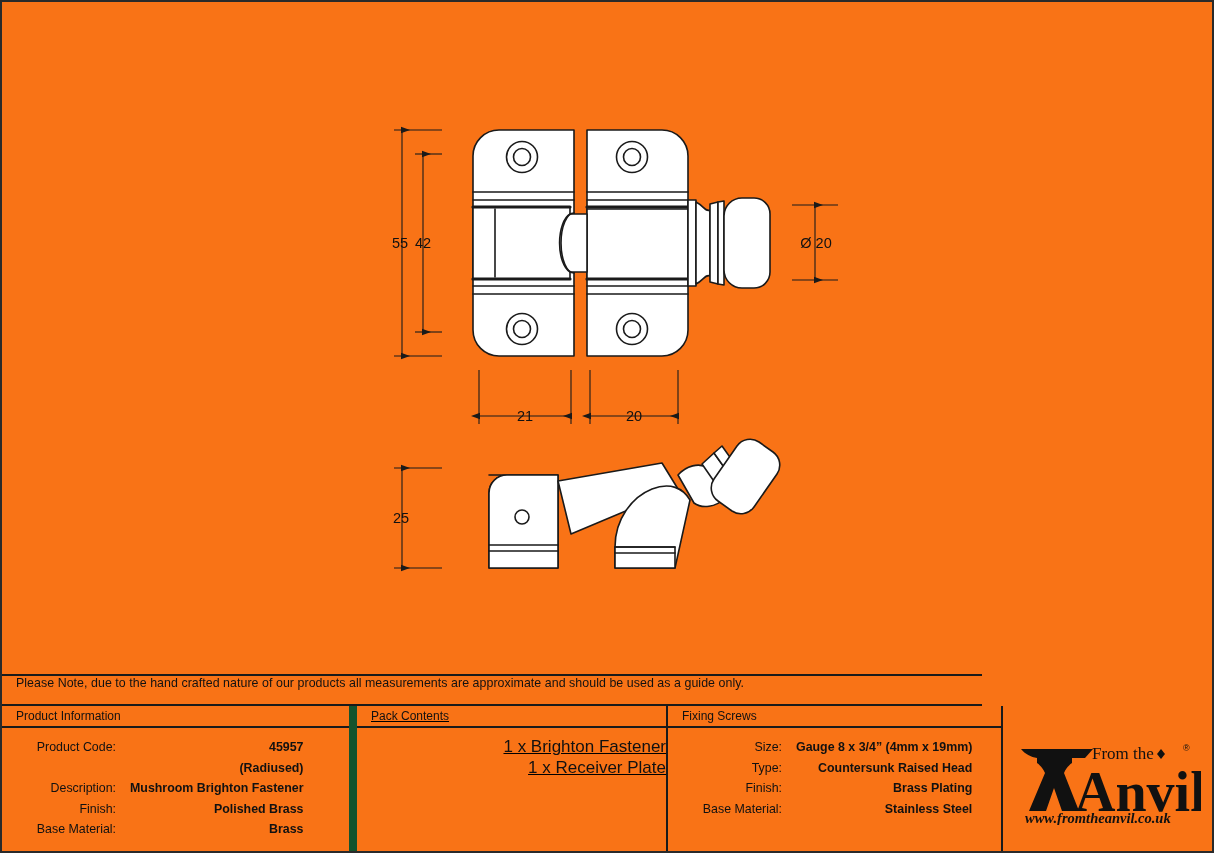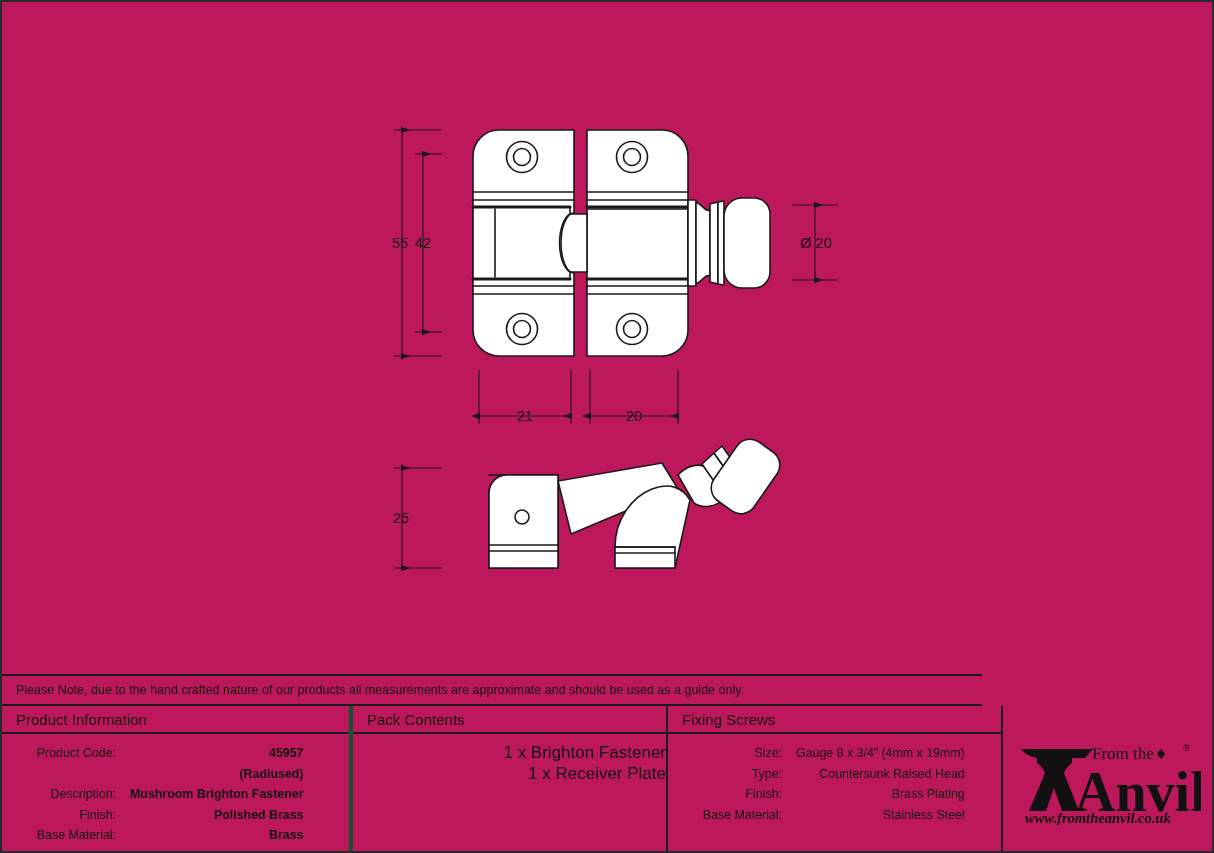--- a/index.html
+++ b/index.html
@@ -9,21 +9,21 @@
     background: #ffffff;
   }
   body {
     font-family: "Liberation Sans", sans-serif;
     color: #000000;
   }
   #sheet {
     position: relative;
     width: 1214px;
     height: 853px;
-    background: #be185d;
+    background: #f97316;
     border: 2px solid #2a2a2a;
     box-sizing: border-box;
     overflow: hidden;
   }
 
   
   #drawing-area {
     position: absolute;
     left: 0;
     top: 0;
@@ -41,21 +41,21 @@
   #note-row {
     position: absolute;
     left: 0;
     top: 672px;
     width: 980px;
     height: 32px;
     border-top: 2px solid #1a1a1a;
     border-bottom: 2px solid #1a1a1a;
     box-sizing: border-box;
     display: flex;
-    align-items: center;
+    align-items: flex-start;
   }
   #note-text {
     padding-left: 14px;
     font-size: 12.4px;
     letter-spacing: 0.05px;
     color: #111;
   }
 
   
   #info-table {
@@ -65,30 +65,30 @@
     width: 1210px;
     height: 145px;
     display: flex;
   }
   .table-col {
     position: relative;
     box-sizing: border-box;
     height: 100%;
   }
   .col-product  { width: 347px; }
-  .col-pack     { width: 317px; border-left: 4px solid #14532d; }
+  .col-pack     { width: 317px; border-left: 8px solid #14532d; text-decoration: underline; }
   .col-screws   { width: 335px; border-left: 2px solid #1a1a1a; }
   .col-logo     { width: 211px; border-left: 2px solid #1a1a1a; }
 
   .col-header {
-    height: 28px;
+    height: 22px;
     display: flex;
     align-items: center;
     padding-left: 14px;
-    font-size: 15px;
+    font-size: 12px;
     color: #111;
     box-sizing: border-box;
   }
   .col-header.ruled {
     border-bottom: 2px solid #1a1a1a;
   }
   .col-body {
     padding: 9px 0 0 14px;
     box-sizing: border-box;
     text-align: right;
@@ -102,21 +102,21 @@
   .spec-key, .spec-val {
     display: table-cell;
     font-size: 12.4px;
     line-height: 20.6px;
     color: #111;
     vertical-align: top;
     white-space: nowrap;
   }
   .spec-key { padding-right: 14px; width: 100px; }
   .spec-val { font-weight: bold; }
-  .spec-val.plain { font-weight: normal; margin-left: 32px; }
+  .spec-val.plain { font-weight: bold; margin-left: 32px; }
   .spec-cont { font-weight: bold; }
 
   .pack-line {
     font-size: 17px;
     line-height: 20.6px;
     color: #111;
     white-space: nowrap;
   }
 
   

